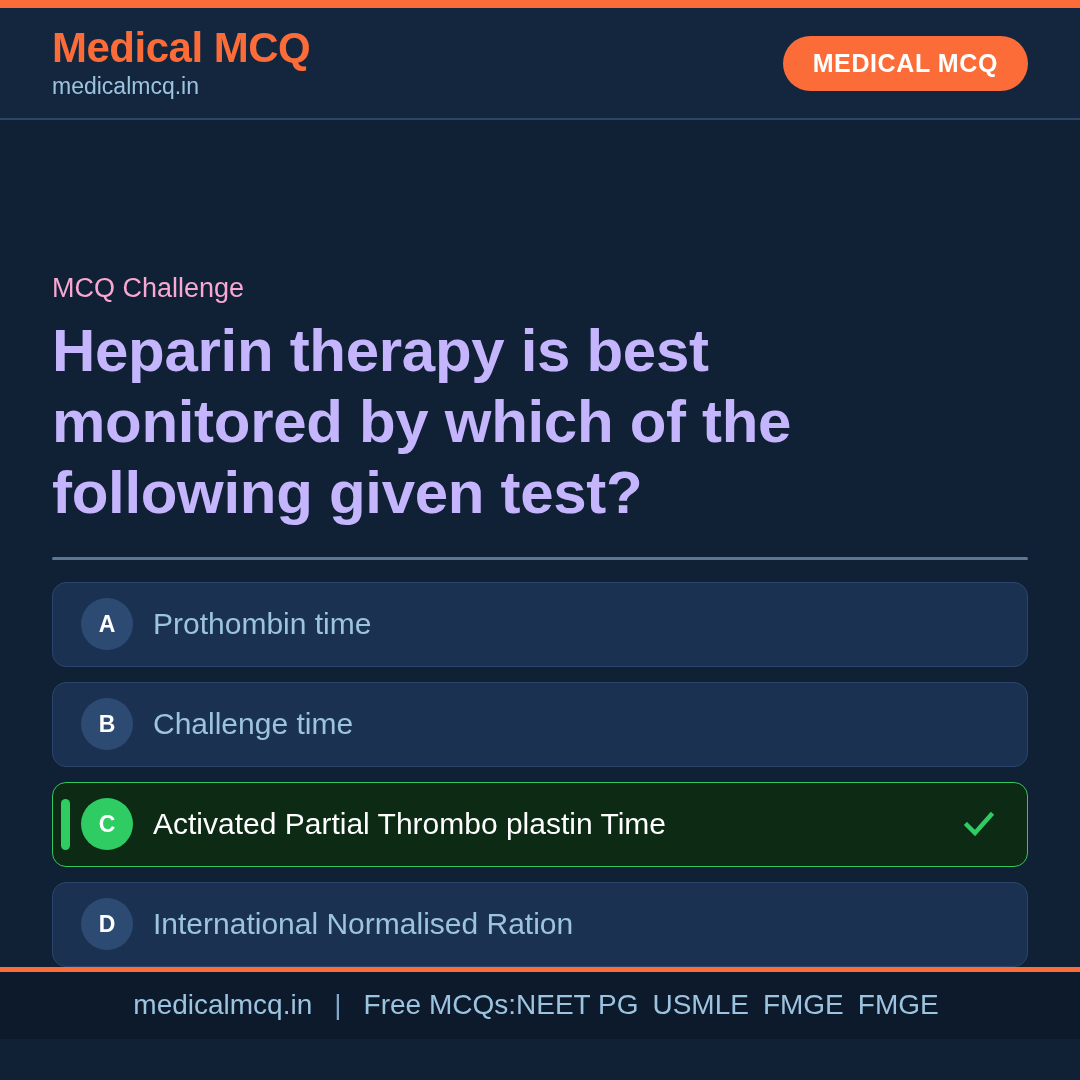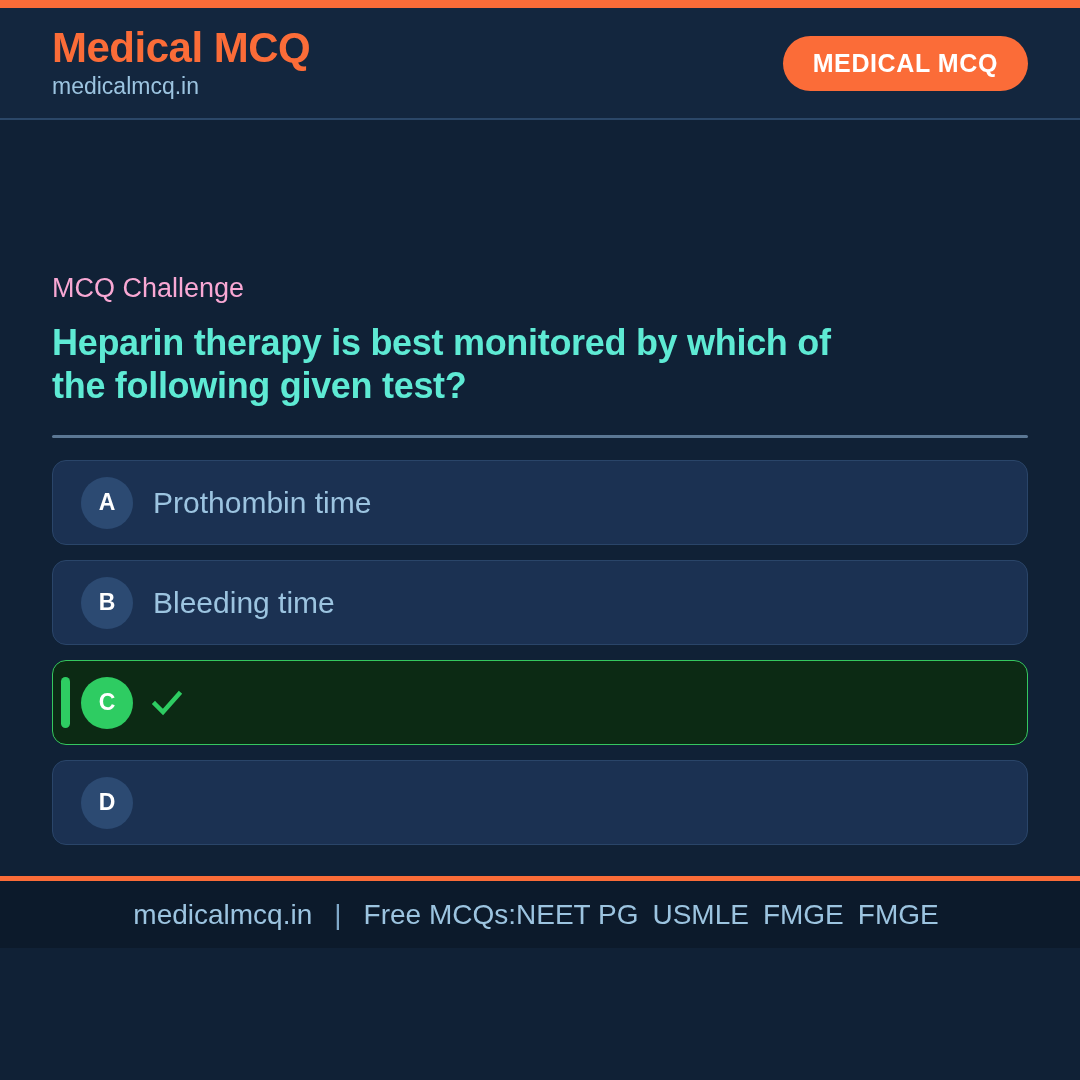--- a/index.html
+++ b/index.html
@@ -87,24 +87,24 @@
   }
 
   .eyebrow {
     margin-top: 152px;
     font-size: 27px;
     color: #f9a8d4;
     line-height: 1.2;
   }
 
   .question {
-    margin-top: 18px;
-    font-size: 36px;
-    font-weight: bold;
-    color: #5eead4;
+    margin-top: 12px;
+    font-size: 60px;
+    font-weight: bold;
+    color: #c4b5fd;
     line-height: 1.18;
     letter-spacing: -0.3px;
     max-width: 810px;
   }
 
   .divider {
     margin-top: 28px;
     height: 3px;
     background: #5B7794;
     width: 100%;
@@ -240,35 +240,37 @@
 
     <div class="options">
 
       <div class="option">
         <div class="option-badge">A</div>
         <div class="option-text">Prothombin time</div>
       </div>
 
       <div class="option">
         <div class="option-badge">B</div>
-        <div class="option-text">Bleeding time</div>
+        <div class="option-text">Challenge time</div>
       </div>
 
       <div class="option correct">
         <div class="accent-bar"></div>
         <div class="option-badge">C</div>
+        <div class="option-text">Activated Partial Thrombo plastin Time</div>
         <div class="check-icon">
           <svg width="38" height="38" viewBox="0 0 38 38" aria-hidden="true">
             <path d="M7 20 L15 28 L31 10" fill="none" stroke="#2ECC62" stroke-width="4.5" stroke-linecap="square" stroke-linejoin="miter"></path>
           </svg>
         </div>
       </div>
 
       <div class="option">
         <div class="option-badge">D</div>
+        <div class="option-text">International Normalised Ration</div>
       </div>
 
     </div>
   </div>
 
   <div class="footer">
     <div class="footer-inner">
       <span class="footer-site">medicalmcq.in</span>
       <span class="footer-sep">|</span>
       <span class="footer-label">Free MCQs:</span>

